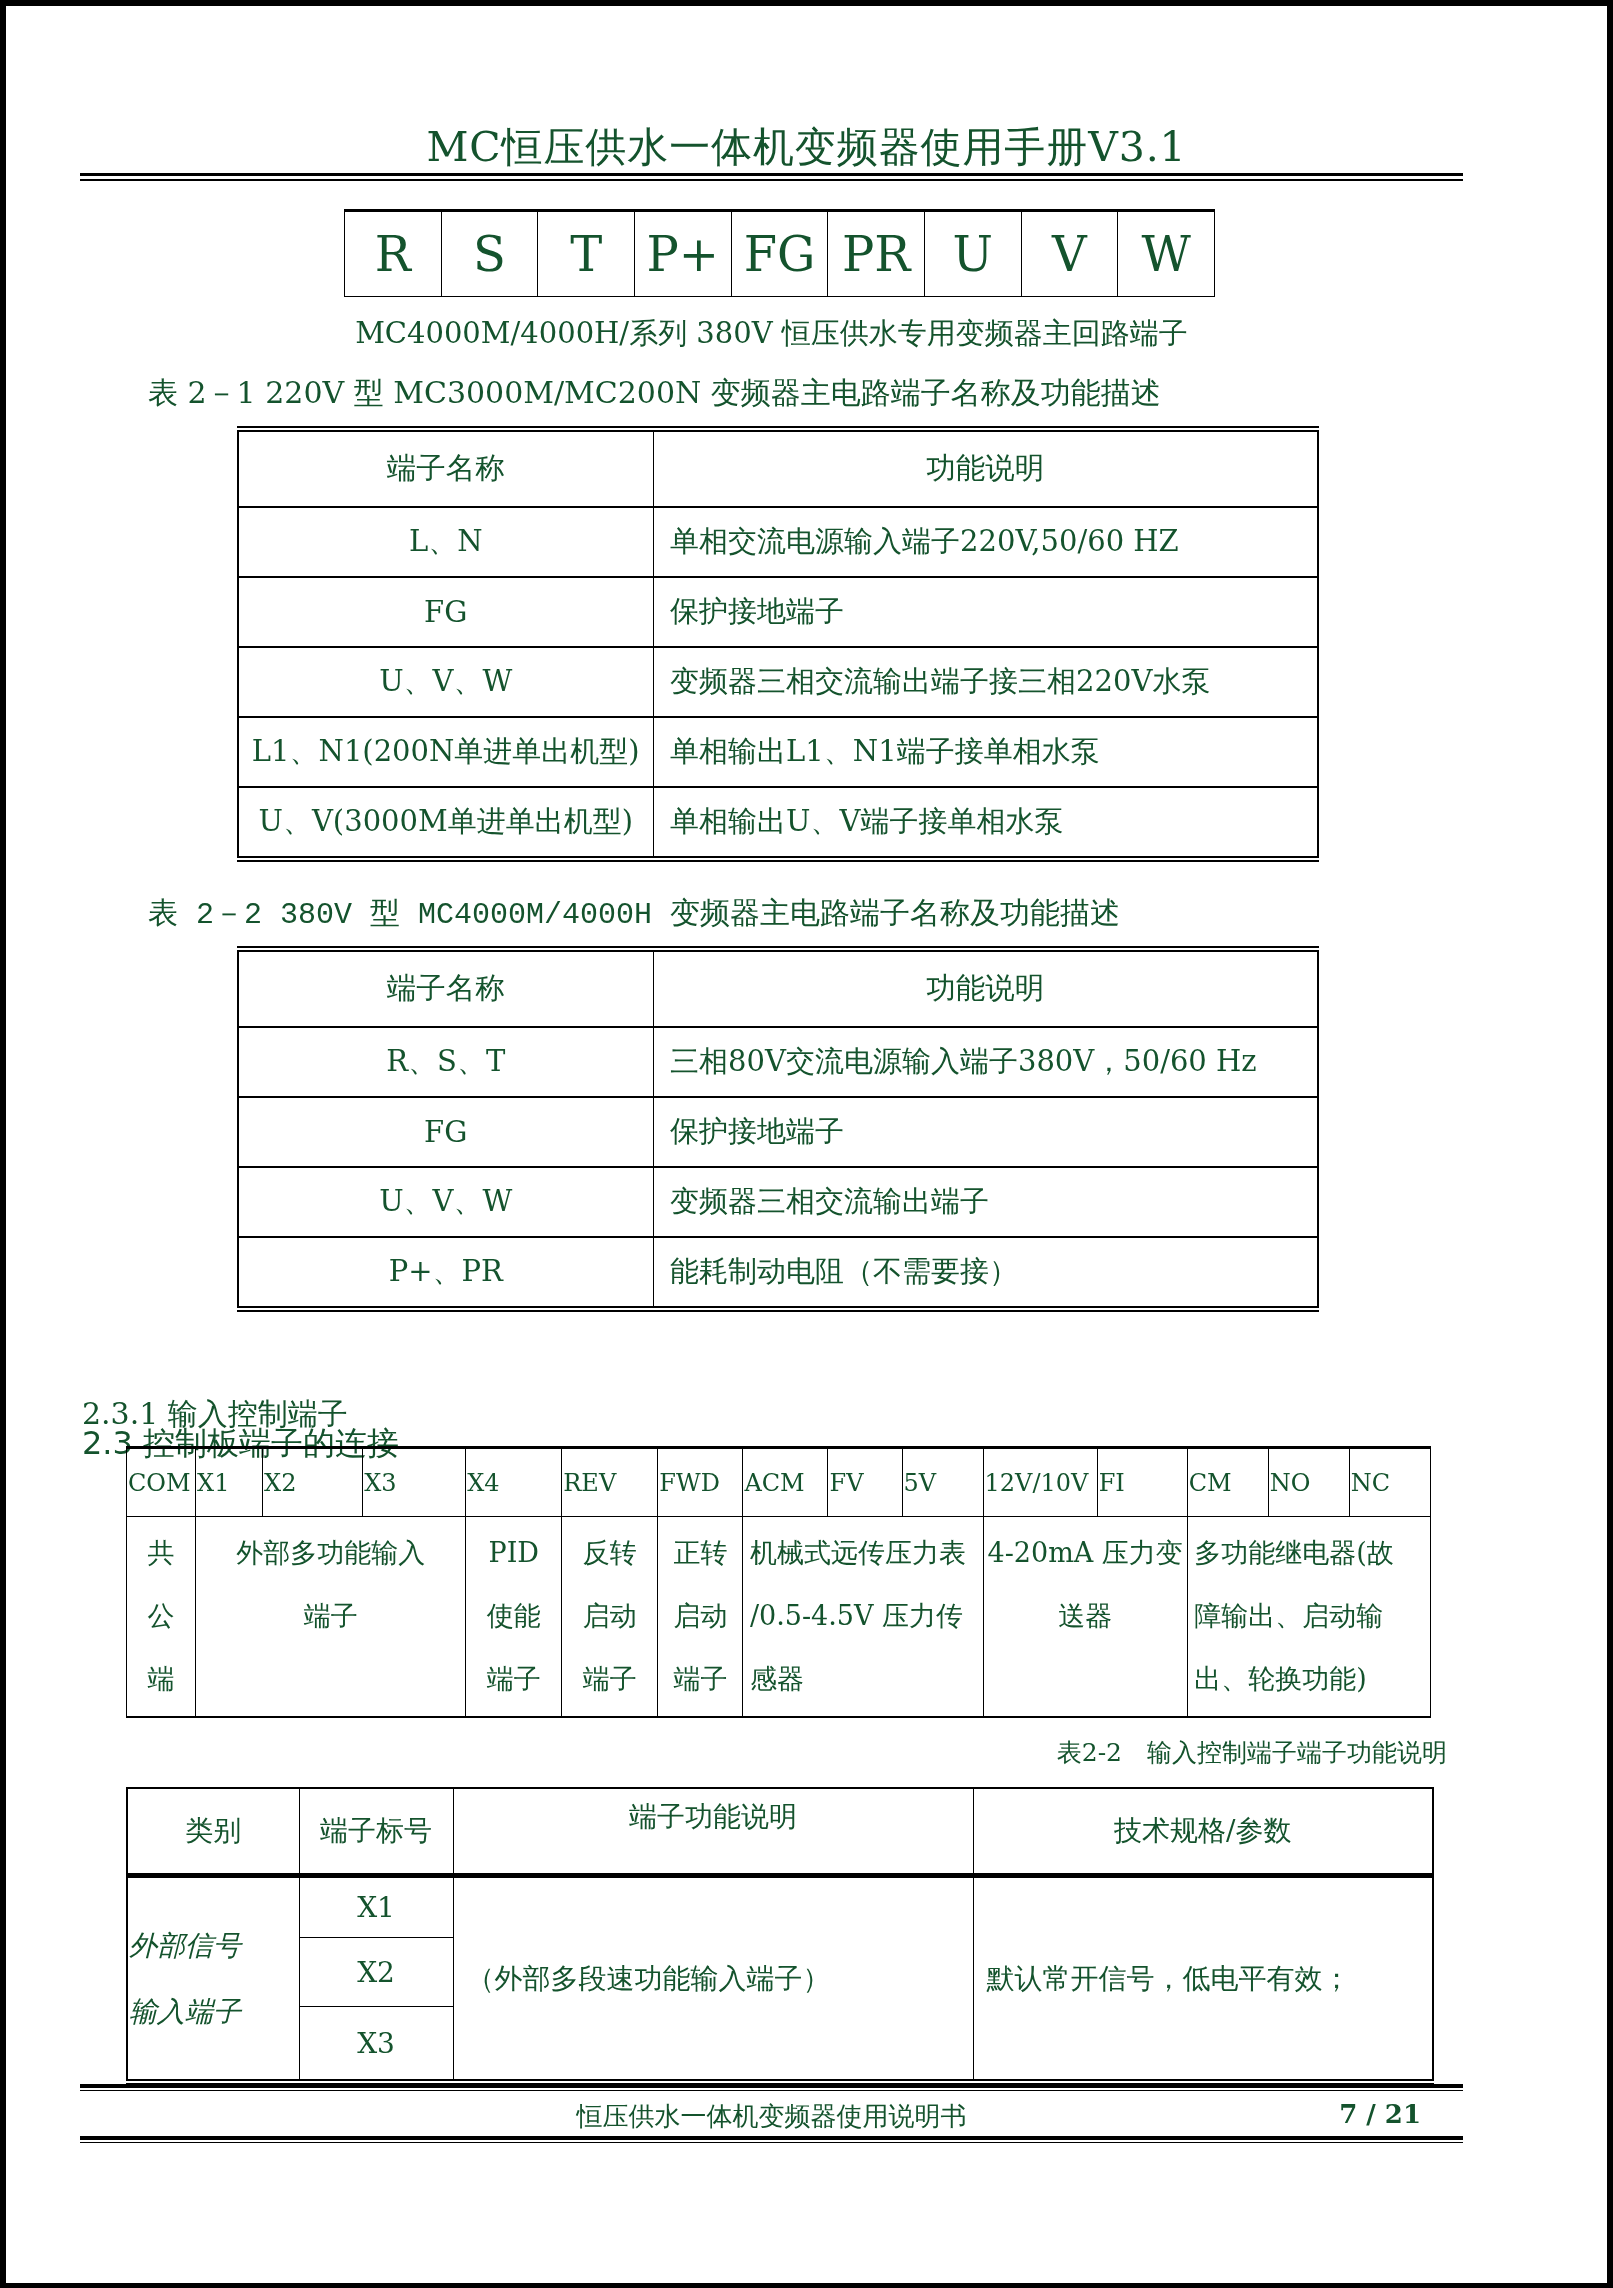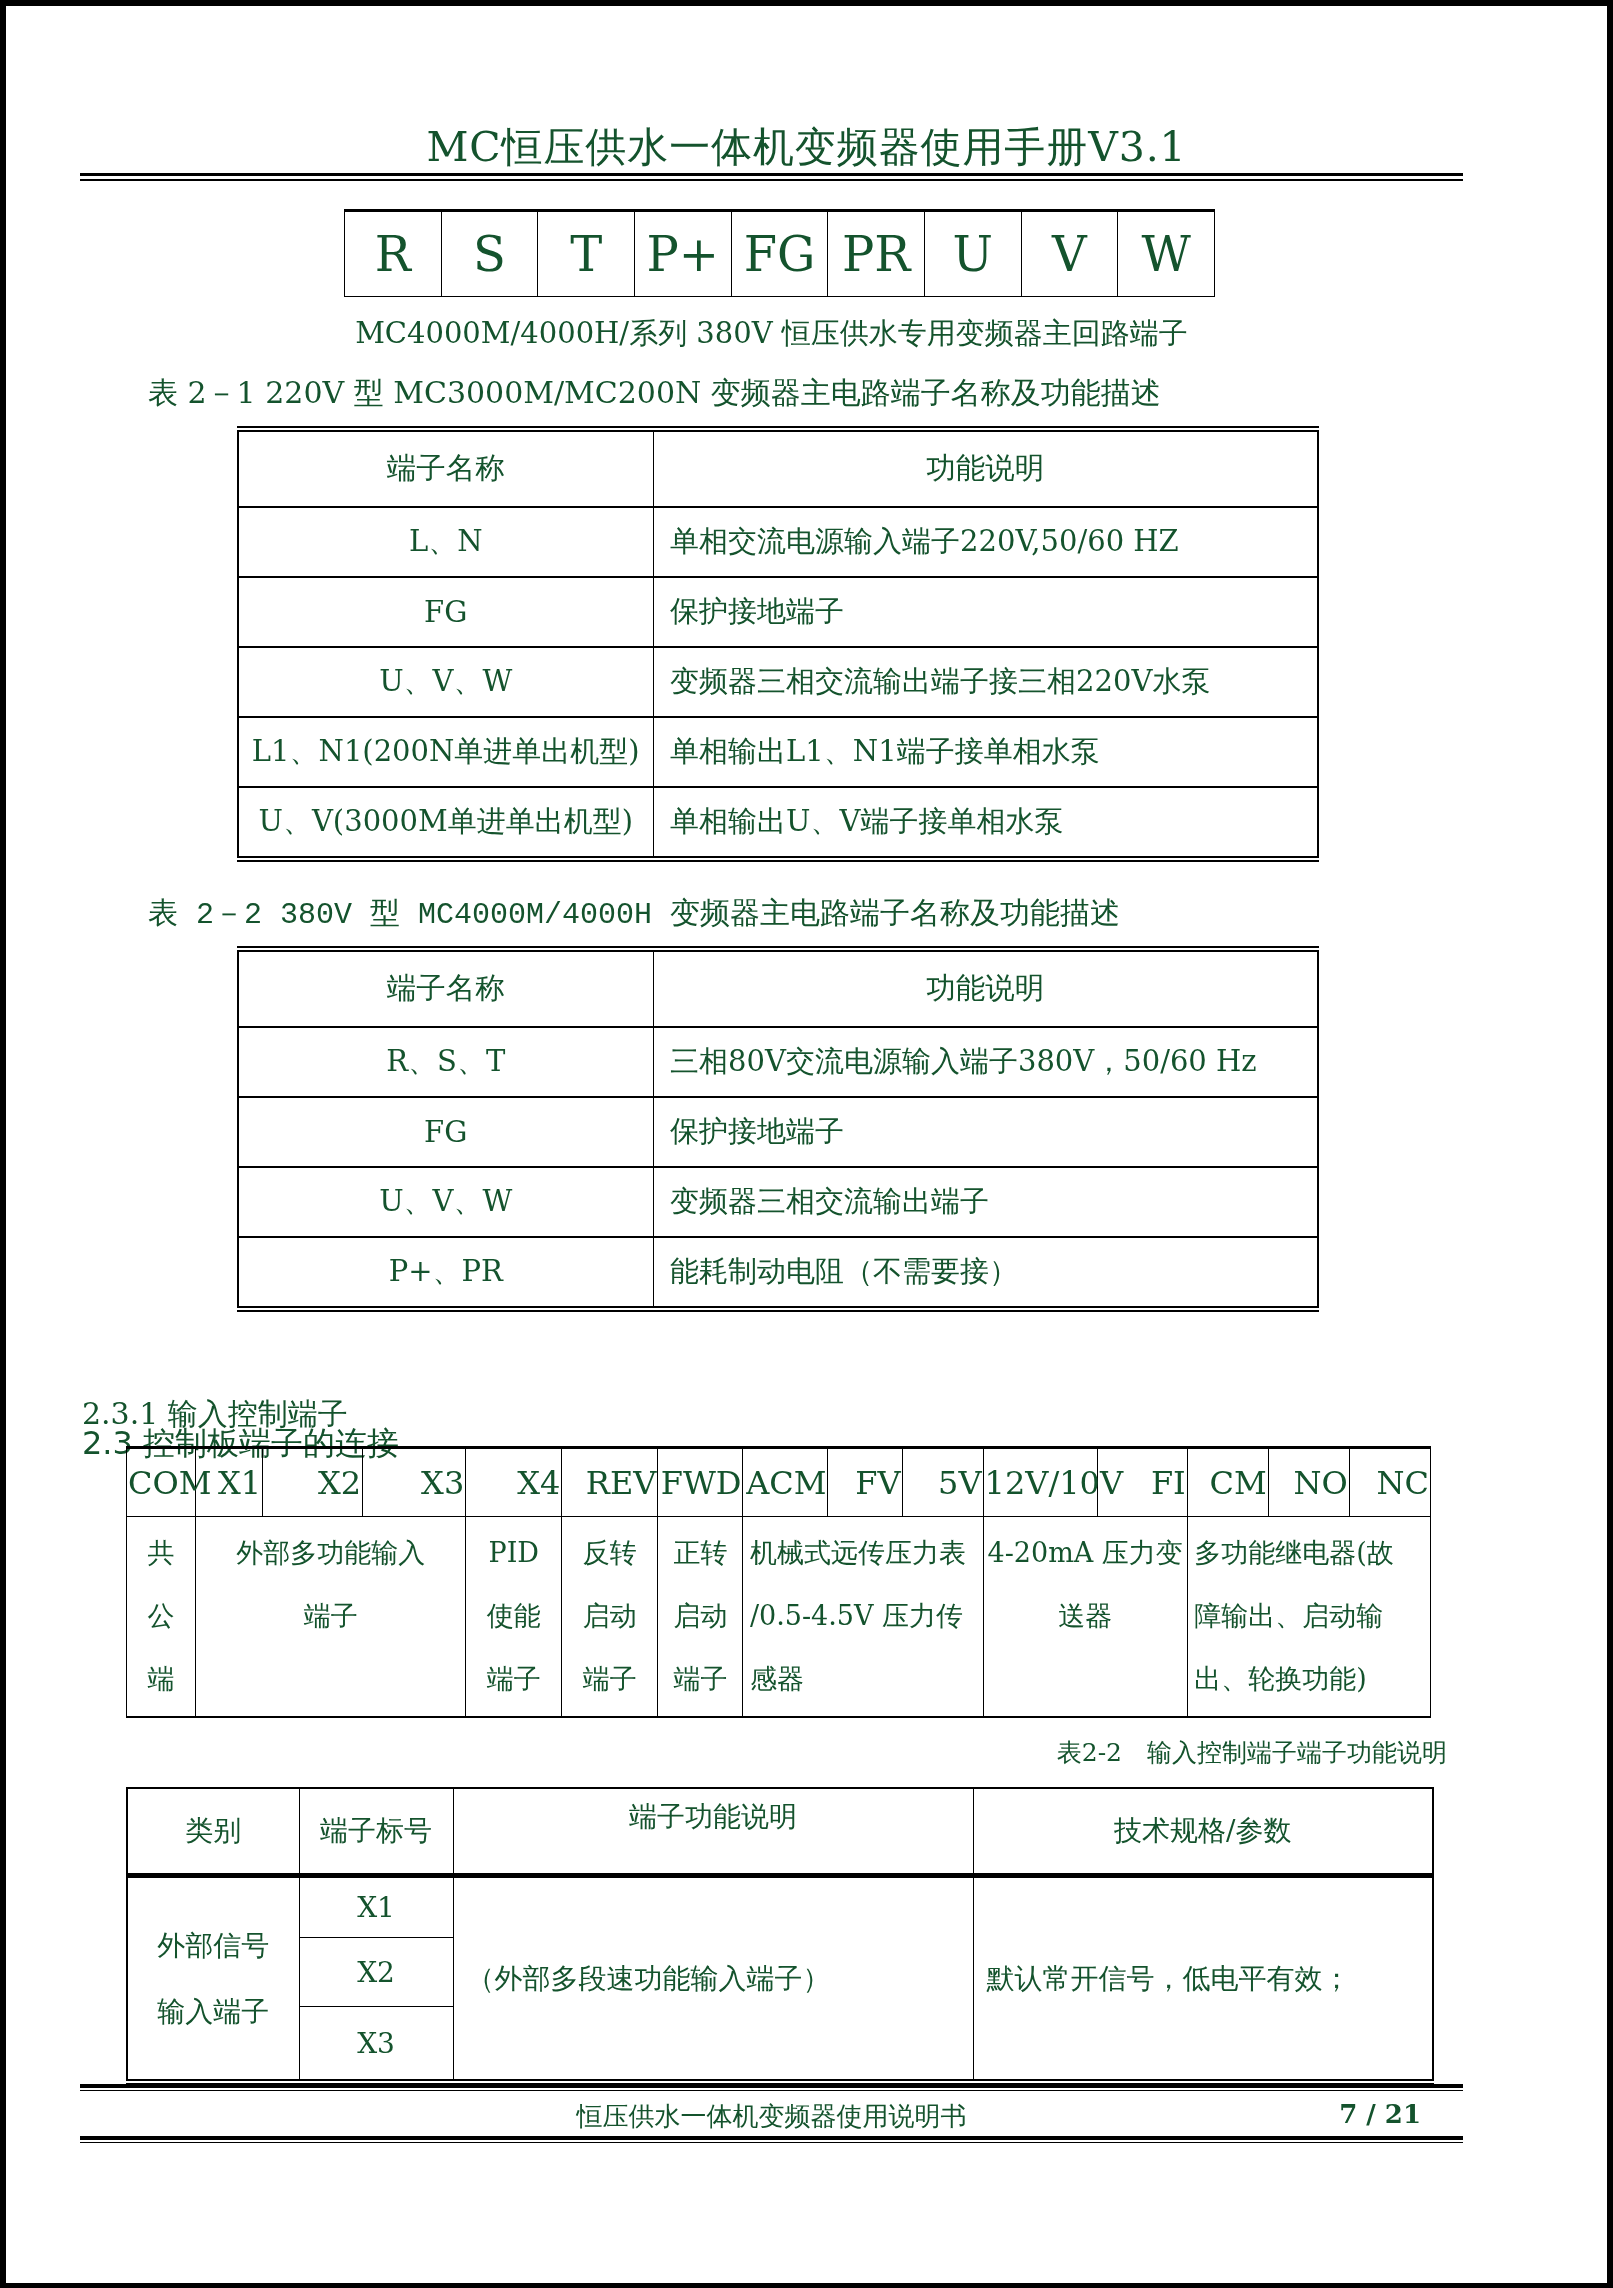--- a/index.html
+++ b/index.html
@@ -31,37 +31,37 @@
   .cell-name { text-align:center; }
   .cell-desc { text-align:left; padding-left:16.6px;border-radius:8px; }
 
   .sec-heading { position:absolute; top:1380px; left:76px; font-family:"DejaVu Sans","Liberation Sans",sans-serif; font-weight:normal; font-size:32px;margin-top:36px; }
   .sec-subheading { position:absolute; top:1388px; left:76px; font-size:30px; }
 
   
   .t-ctl { position:absolute; top:1440px; left:120px; width:1305px; border-collapse:collapse; table-layout:fixed;
            border:1.8px solid #000; border-top:3.7px solid #000; border-bottom:2.8px solid #000; }
   .t-ctl td { border:1.8px solid #000; }
-  .ctl-head td { height:65px; text-align:right; font-size:32px; }
+  .ctl-head td { height:65px; text-align:left; font-size:24px; }
   .ctl-desc td { height:194px; vertical-align:top; padding-top:3.7px; font-size:27px; line-height:63px; white-space:pre-line; text-align:center; }
   .ctl-desc td.cell-left { text-align:left; padding-left:6.5px; padding-right:3.7px; }
 
   .io-caption { position:absolute; top:1730px; left:58px; width:1383px; text-align:right; font-size:25px; }
 
   
   .t-io { position:absolute; top:1781px; left:120px; width:1305px; border-collapse:collapse; table-layout:fixed;
           border:2.8px solid #000; border-bottom:6.5px double #000; }
   .t-io th, .t-io td { border:1.8px solid #000; font-weight:normal; font-size:28px; }
   .t-io th { height:74px; border-bottom:5.5px solid #000; text-align:center; vertical-align:middle; }
   .t-io th.th-top { vertical-align:top; padding-top:9.2px; }
   .io-id-cell { text-align:center; border-top:2.8px solid #000; border-bottom:2.8px solid #000; }
   .io-r1 .io-id-cell { height:57px; }
   .io-r2 .io-id-cell { height:66px; }
   .io-r3 .io-id-cell { height:70px; }
-  .io-cat-cell { text-align:center; vertical-align:middle; white-space:pre-line; line-height:66px; }
+  .io-cat-cell { vertical-align:middle; white-space:pre-line; line-height:66px;font-style:italic; }
   .io-desc-cell, .io-spec-cell { text-align:left; padding-left:13px; vertical-align:middle; }
 
   
   .f-rule { position:absolute; left:74px; width:1383px; height:1.8px; border-top:4.6px solid #000; border-bottom:0.9px solid #000; }
   .f-rule1 { top:2078px; }
   .f-rule2 { top:2130px; }
   .footer-line { position:absolute; top:2093px; left:74px; width:1383px; height:37px; font-size:26px; }
   .f-doc { position:absolute; left:0; top:0; width:100%; text-align:center; }
   .f-page { position:absolute; right:42px; top:0; font-weight:bold; }
 </style>

